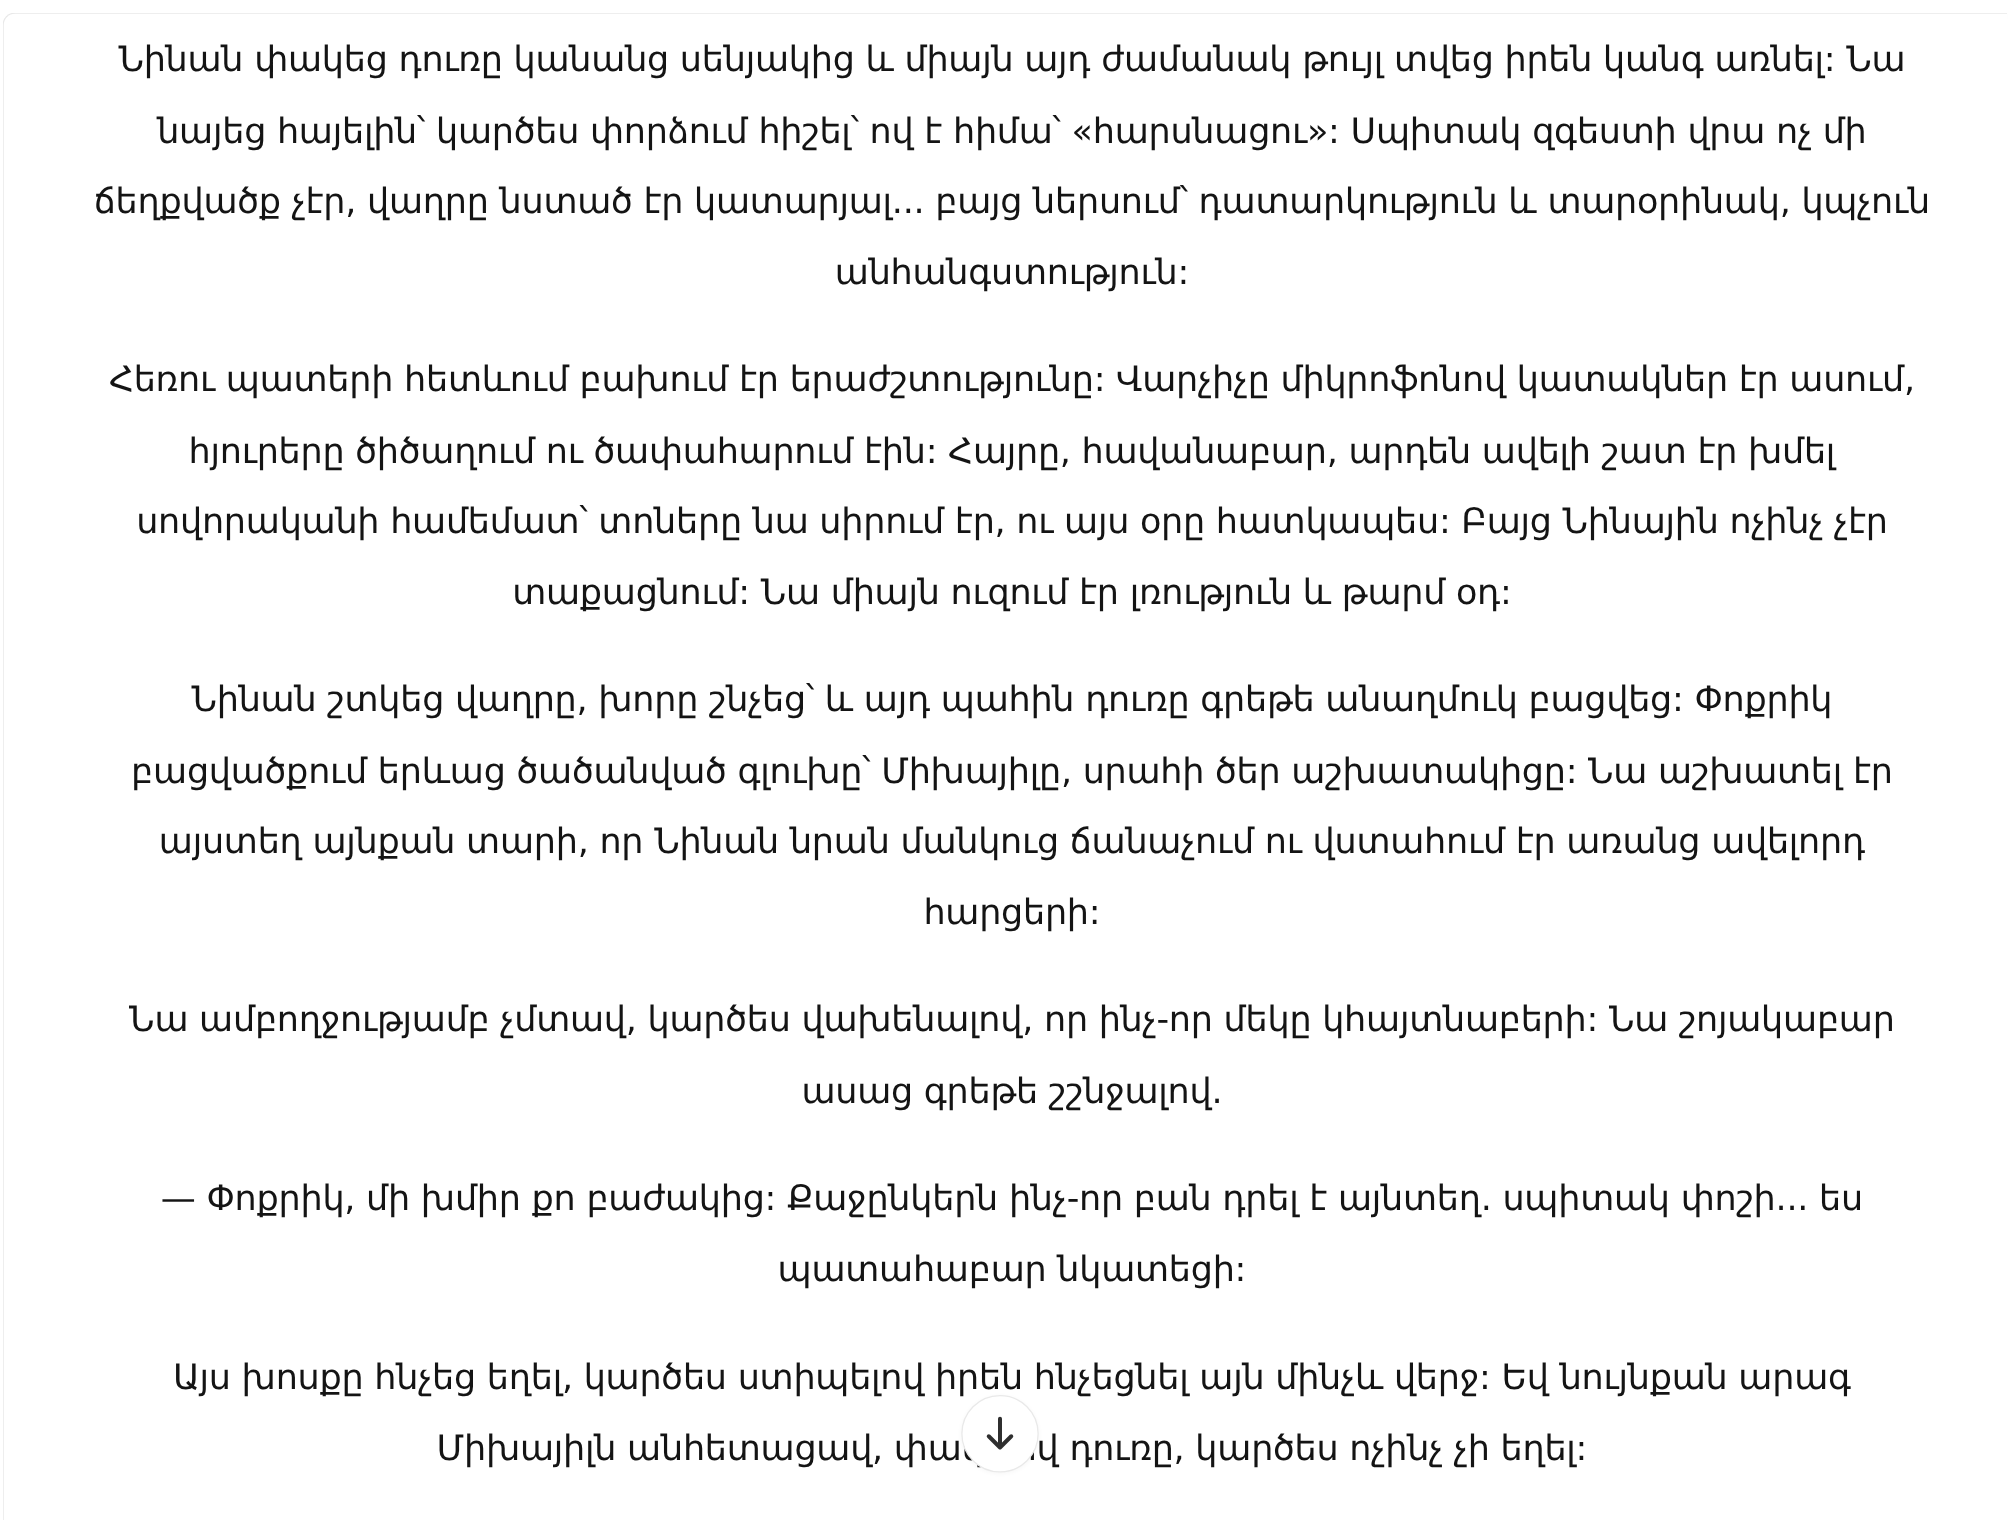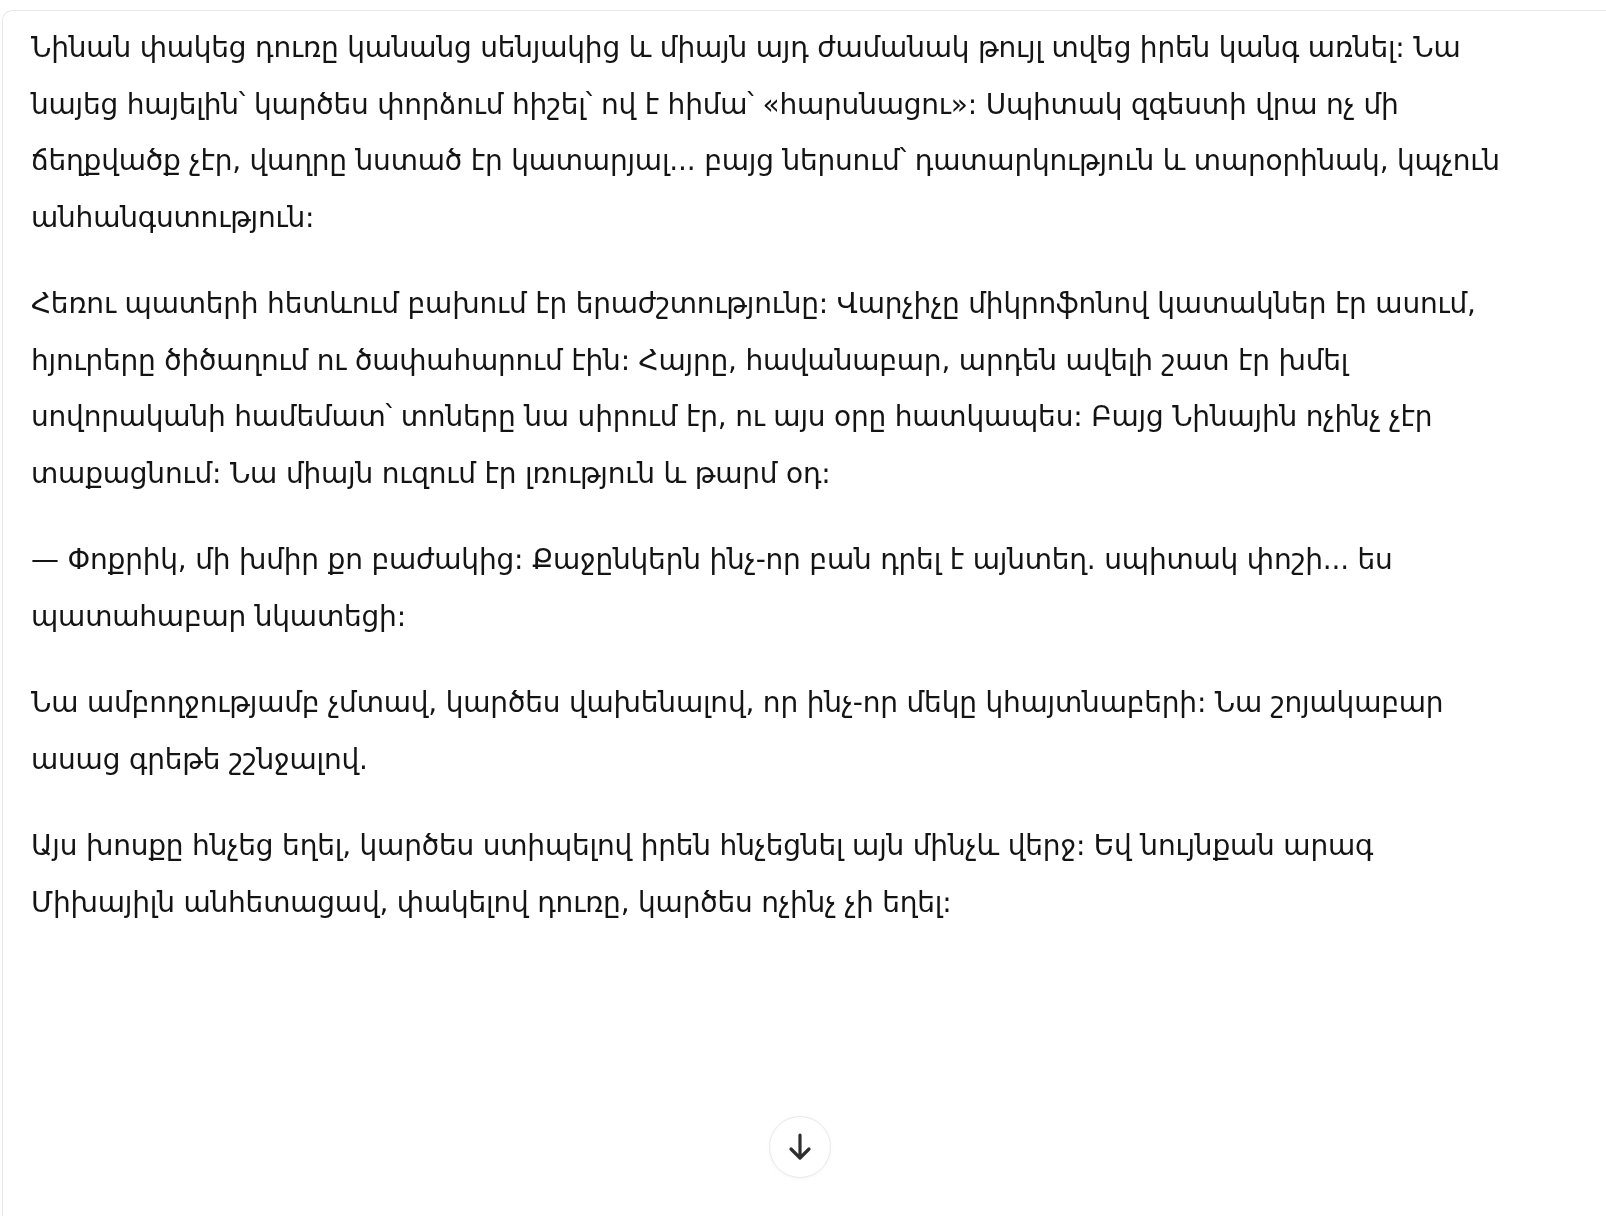--- a/index.html
+++ b/index.html
@@ -19,20 +19,21 @@
     left: 2px;
     top: 10px;
     right: 0;
     bottom: 0;
     border-top: 1px solid #e8e8e8;
     border-left: 1px solid #e8e8e8;
     border-top-left-radius: 10px;
     padding: 9px 18px 0 28px;
     overflow: hidden;
     background: #ffffff;
+    text-align: center;
   }
   .story p {
     margin: 0 0 30px 0;
     font-size: 28px;
     line-height: 56.5px;
     color: #141414;
     white-space: pre;
     letter-spacing: -0.2px;
   }
   .scroll-btn {
@@ -62,24 +63,28 @@
 <div class="page">
   <div class="story">
       <p>Նինան փակեց դուռը կանանց սենյակից և միայն այդ ժամանակ թույլ տվեց իրեն կանգ առնել: Նա
 նայեց հայելին՝ կարծես փորձում հիշել՝ ով է հիմա՝ «հարսնացու»: Սպիտակ զգեստի վրա ոչ մի
 ճեղքվածք չէր, վաղրը նստած էր կատարյալ... բայց ներսում՝ դատարկություն և տարօրինակ, կպչուն
 անհանգստություն:</p>
       <p>Հեռու պատերի հետևում բախում էր երաժշտությունը: Վարչիչը միկրոֆոնով կատակներ էր ասում,
 հյուրերը ծիծաղում ու ծափահարում էին: Հայրը, հավանաբար, արդեն ավելի շատ էր խմել
 սովորականի համեմատ՝ տոները նա սիրում էր, ու այս օրը հատկապես: Բայց Նինային ոչինչ չէր
 տաքացնում: Նա միայն ուզում էր լռություն և թարմ օդ:</p>
+      <p>Նինան շտկեց վաղրը, խորը շնչեց՝ և այդ պահին դուռը գրեթե անաղմուկ բացվեց: Փոքրիկ
+բացվածքում երևաց ծածանված գլուխը՝ Միխայիլը, սրահի ծեր աշխատակիցը: Նա աշխատել էր
+այստեղ այնքան տարի, որ Նինան նրան մանկուց ճանաչում ու վստահում էր առանց ավելորդ
+հարցերի:</p>
+      <p>Նա ամբողջությամբ չմտավ, կարծես վախենալով, որ ինչ-որ մեկը կհայտնաբերի: Նա շոյակաբար
+ասաց գրեթե շշնջալով.</p>
       <p>— Փոքրիկ, մի խմիր քո բաժակից: Քաջընկերն ինչ-որ բան դրել է այնտեղ. սպիտակ փոշի... ես
 պատահաբար նկատեցի:</p>
-      <p>Նա ամբողջությամբ չմտավ, կարծես վախենալով, որ ինչ-որ մեկը կհայտնաբերի: Նա շոյակաբար
-ասաց գրեթե շշնջալով.</p>
       <p>Այս խոսքը հնչեց եղել, կարծես ստիպելով իրեն հնչեցնել այն մինչև վերջ: Եվ նույնքան արագ
 Միխայիլն անհետացավ, փակելով դուռը, կարծես ոչինչ չի եղել:</p>
     </div>
 </div>
 
 <button class="scroll-btn">
   <span>
     <svg width="34" height="34" viewBox="0 0 34 34" fill="none">
       <path d="M17 5 L17 27 M8 19 L17 28 L26 19" stroke="#2f2f2f" stroke-width="3.2" stroke-linecap="round" stroke-linejoin="round" fill="none"></path>
     </svg>

